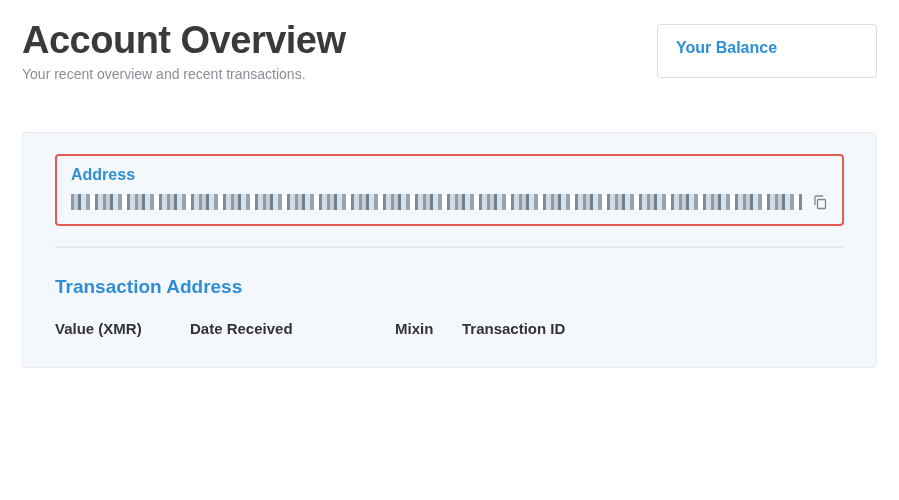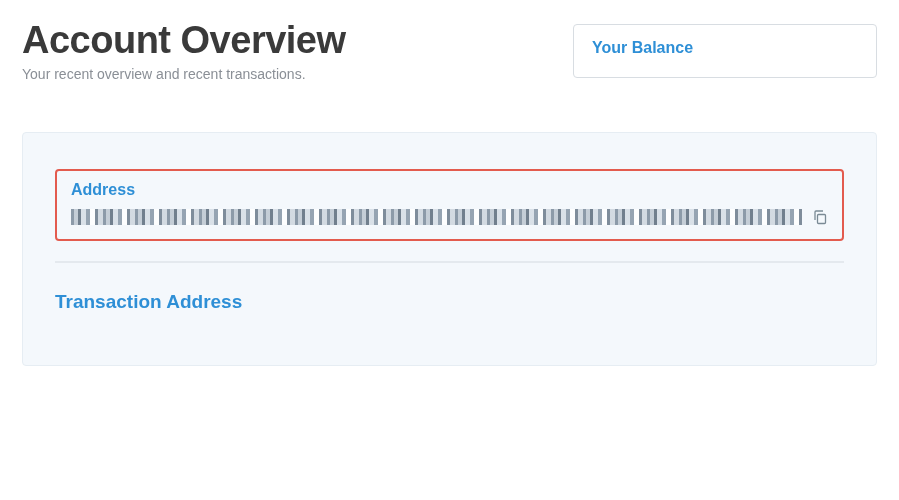--- a/index.html
+++ b/index.html
@@ -34,38 +34,38 @@
     }
     .page-subtitle {
       font-size: 14px;
       color: #8a8f96;
       font-weight: 400;
     }
     .balance-box {
       border: 1px solid #d8dde2;
       border-radius: 4px;
       padding: 14px 18px;
-      width: 304px;
+      width: 220px;
       background: #ffffff;
     }
     .balance-title {
       font-size: 16px;
       font-weight: 700;
       color: #2e8fd6;
       margin-bottom: 6px;
     }
     .balance-value {
       font-size: 15px;
       color: #4a4a4a;
     }
     .main-panel {
       background: #f4f8fc;
       border: 1px solid #e6edf3;
       border-radius: 4px;
-      padding: 36px 32px 30px 32px;
+      padding: 21px 32px 30px 32px;
     }
     .address-section {
       border: 2px solid #e35b4e;
       border-radius: 4px;
       padding: 10px 14px 14px 14px;
       margin-bottom: 20px;
       position: relative;
     }
     .address-title {
       font-size: 16px;
@@ -148,13 +148,19 @@
           <path d="M3 11 V3 a1 1 0 0 1 1-1 h7"></path>
         </svg>
       </span>
     </div>
   </div>
 
   <div class="divider"></div>
 
   <div class="history-title">Transaction Address</div>
 
+  <div class="history-headers">
+    <div class="col-value">Value (XMR)</div>
+    <div class="col-date">Date Received</div>
+    <div class="col-mixin">Mixin</div>
+    <div class="col-txid">Transaction ID</div>
+  </div>
 </div>
 
 </body></html>

